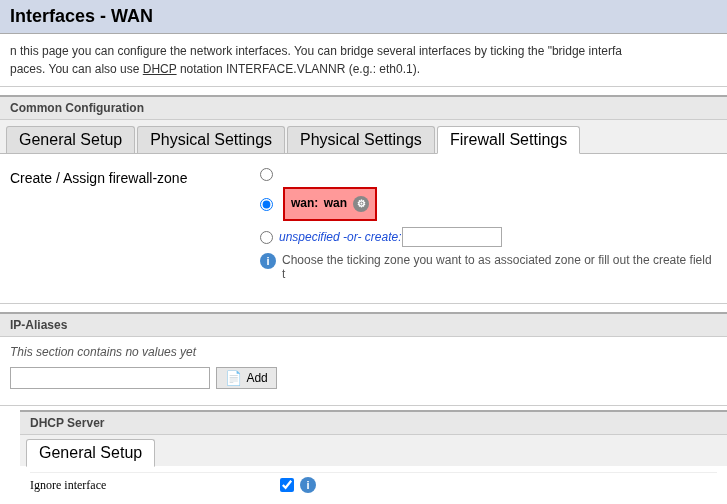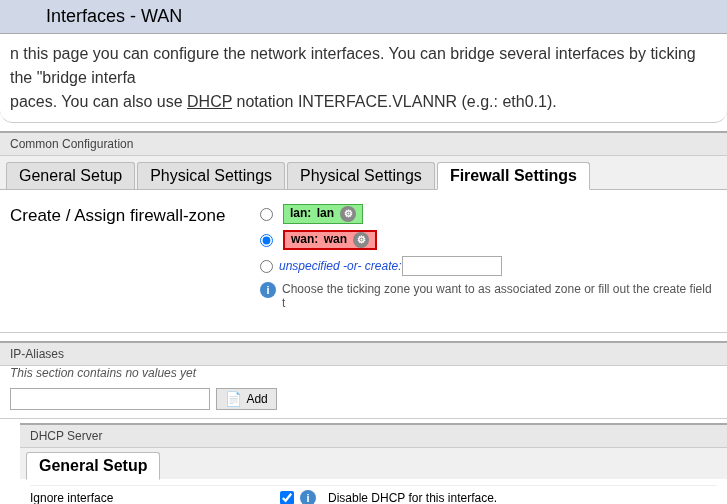--- a/index.html
+++ b/index.html
@@ -10,47 +10,45 @@
       color: #000;
     }
 
     .page-header {
       background: #d0d8e8;
       padding: 6px 10px;
       border-bottom: 1px solid #aaa;
     }
     .page-header h1 {
       font-size: 18px;
-      font-weight: normal;
-      margin-left: 36px;
+      font-weight: bold;
     }
 
     .description {
       padding: 8px 10px;
-      font-size: 16px;
+      font-size: 12px;
       color: #333;
       border-bottom: 1px solid #ccc;
       line-height: 1.5;
-      border-radius: 13px;
     }
     .description u {
       text-decoration: underline;
     }
 
     .section {
       margin: 8px 0;
     }
 
     .section-header {
       background: #e8e8e8;
       border-top: 2px solid #aaa;
       border-bottom: 1px solid #ccc;
       padding: 4px 10px;
       font-size: 12px;
-      font-weight: normal;
+      font-weight: bold;
       color: #444;
     }
 
     .tabs {
       display: flex;
       padding: 6px 6px 0 6px;
       background: #f0f0f0;
       border-bottom: 1px solid #bbb;
     }
 
@@ -60,40 +58,40 @@
       border-bottom: none;
       background: #e0e0e0;
       cursor: pointer;
       font-size: 16px;
       margin-right: 2px;
       border-radius: 3px 3px 0 0;
     }
     .tab.active {
       background: #fff;
       border-bottom: 1px solid #fff;
-      font-weight: bold;
+      font-weight: normal;
       margin-bottom: -1px;
       z-index: 1;
     }
 
     .tab-content {
       padding: 10px;
       background: #fff;
     }
 
     .firewall-row {
       display: flex;
       align-items: flex-start;
       padding: 4px 0;
     }
 
     .firewall-label {
       flex: 0 0 250px;
       padding-top: 2px;
-      font-size: 17px;
+      font-size: 14px;
     }
 
     .firewall-options {
       flex: 1;
     }
 
     .radio-option {
       display: flex;
       align-items: center;
       margin-bottom: 6px;
@@ -111,21 +109,21 @@
       padding: 1px 6px;
       font-size: 12px;
       font-weight: bold;
       margin-left: 4px;
     }
 
     .zone-badge-red {
       display: inline-block;
       background: #ff9999;
       border: 2px solid #cc0000;
-      padding: 0 6px;
+      padding: 7px 6px;
       font-size: 12px;
       font-weight: bold;
       margin-left: 4px;
     }
 
     .zone-label {
       font-weight: bold;
       margin-right: 2px;
     }
 
@@ -173,21 +171,21 @@
       color: white;
       font-size: 11px;
       font-weight: bold;
       text-align: center;
       line-height: 16px;
       margin-right: 6px;
       flex-shrink: 0;
     }
 
     .ip-aliases-content {
-      padding: 0 10px;
+      padding: 8px 10px;
     }
 
     .no-values-text {
       font-style: italic;
       font-size: 12px;
       color: #555;
       margin-bottom: 8px;
     }
 
     .add-row {
@@ -238,20 +236,21 @@
     .dhcp-row {
       display: flex;
       align-items: center;
       padding: 4px 0;
       font-size: 12px;
       border-top: 1px solid #eee;
     }
 
     .dhcp-label {
       flex: 0 0 250px;
+      font-family: Liberation Serif, serif;
     }
 
     .dhcp-value {
       display: flex;
       align-items: center;
       gap: 6px;
     }
 
     .checkbox-input {
       width: 14px;
@@ -296,25 +295,20 @@
     </div>
   </div>
 
   <div class="tab-content">
     <div class="firewall-row">
       <div class="firewall-label">Create / Assign firewall-zone</div>
       <div class="firewall-options">
 
         <div class="radio-option">
           <input type="radio" name="firewall-zone" style="">
-          <span class="zone-badge-green">
-            <span class="zone-label">lan:</span>
-            <span>lan</span>
-            <span class="zone-icon">⚙</span>
-          </span>
         </div>
 
         <div class="radio-option">
           <input type="radio" name="firewall-zone" checked="" style="">
           <span class="zone-badge-red">
             <span class="zone-label">wan:</span>
             <span>wan</span>
             <span class="zone-icon">⚙</span>
           </span>
         </div>
@@ -364,17 +358,16 @@
       <span>General Setup</span>
     </div>
   </div>
 
   <div class="dhcp-content">
     <div class="dhcp-row">
       <div class="dhcp-label">Ignore interface</div>
       <div class="dhcp-value">
         <input type="checkbox" class="checkbox-input" checked="" style="">
         <span class="info-icon">i</span>
-        <span>Disable DHCP for this interface.</span>
       </div>
     </div>
   </div>
 </div>
 
 </body></html>

